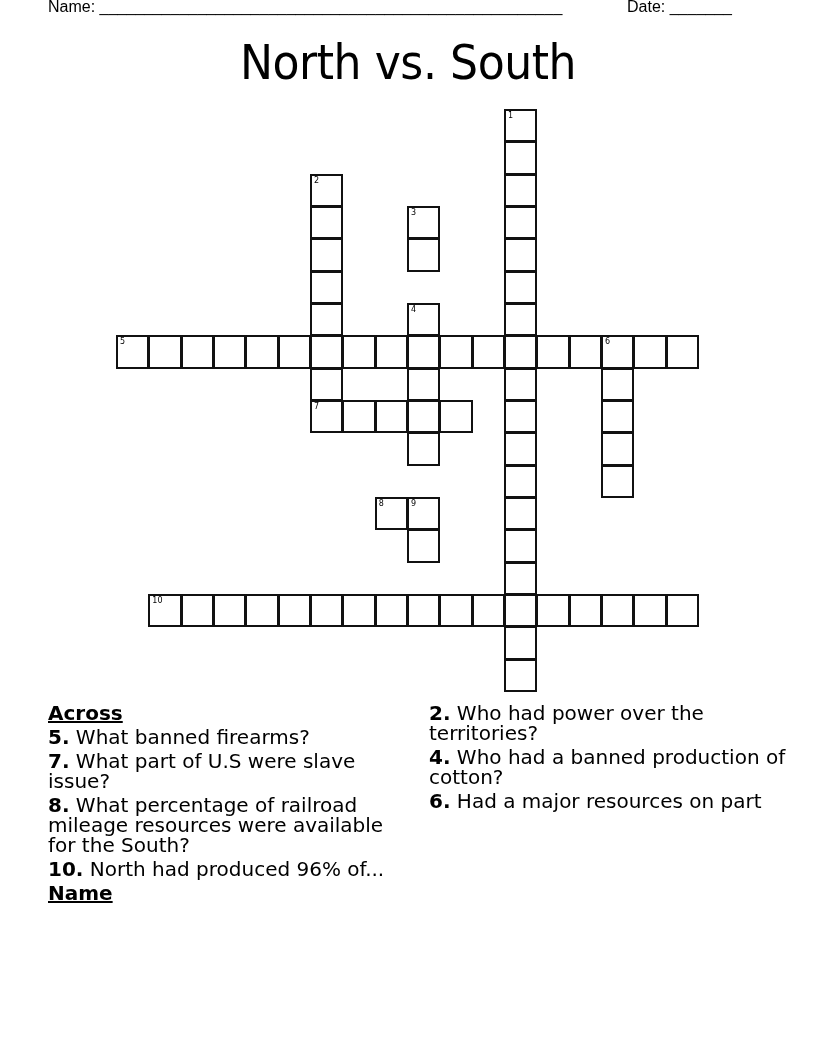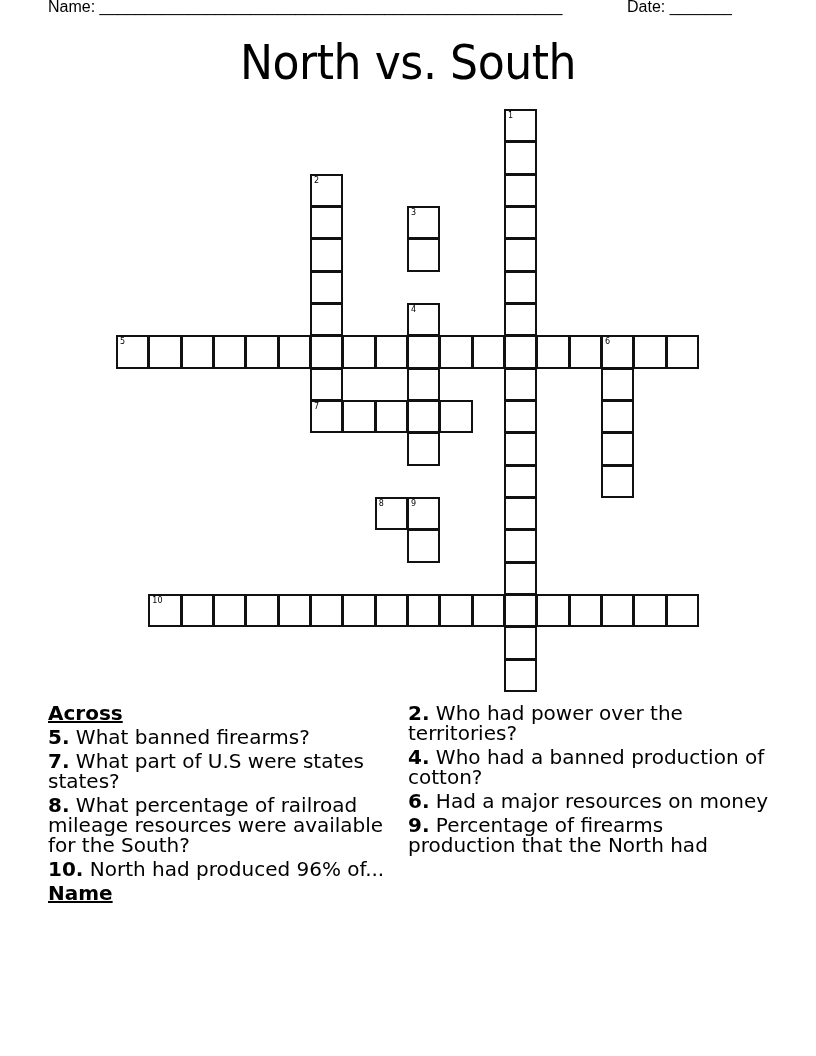--- a/index.html
+++ b/index.html
@@ -115,24 +115,23 @@
     <div class="cell" style="left: 420.29px; top: 484.95px; width: 33.33px; height: 33.33px;"></div>
     <div class="cell" style="left: 452.62px; top: 484.95px; width: 33.33px; height: 33.33px;"></div>
     <div class="cell" style="left: 484.95px; top: 484.95px; width: 33.33px; height: 33.33px;"></div>
     <div class="cell" style="left: 517.28px; top: 484.95px; width: 33.33px; height: 33.33px;"></div>
     <div class="cell" style="left: 549.61px; top: 484.95px; width: 33.33px; height: 33.33px;"></div>
   </div>
 
 <div class="clues" style="left:48px; top:703px; width:360px;">
   <div class="sec">Across</div>
   <div class="clue"><b>5.</b><span> What banned firearms?</span></div>
-  <div class="clue"><b>7.</b><span> What part of U.S were states states?</span></div>
+  <div class="clue"><b>7.</b><span> What part of U.S were slave issue?</span></div>
   <div class="clue"><b>8.</b><span> What percentage of railroad mileage resources were available for the South?</span></div>
   <div class="clue"><b>10.</b><span> North had produced 96% of...</span></div>
   <div class="sec">Name</div>
 </div>
 
-<div class="clues" style="left:408px; top:703px; width:365px;">
+<div class="clues" style="left:429px; top:703px; width:365px;">
   <div class="clue"><b>2.</b><span> Who had power over the territories?</span></div>
   <div class="clue"><b>4.</b><span> Who had a banned production of cotton?</span></div>
-  <div class="clue"><b>6.</b><span> Had a major resources on money</span></div>
-  <div class="clue"><b>9.</b><span> Percentage of firearms production that the North had</span></div>
+  <div class="clue"><b>6.</b><span> Had a major resources on part</span></div>
 </div>
 
 </body></html>

